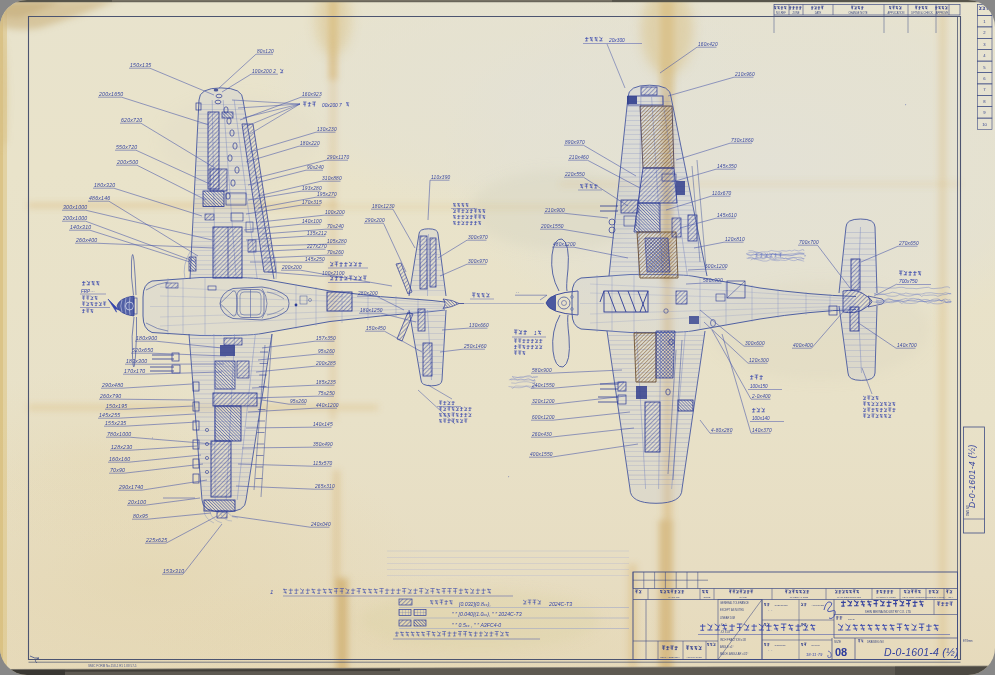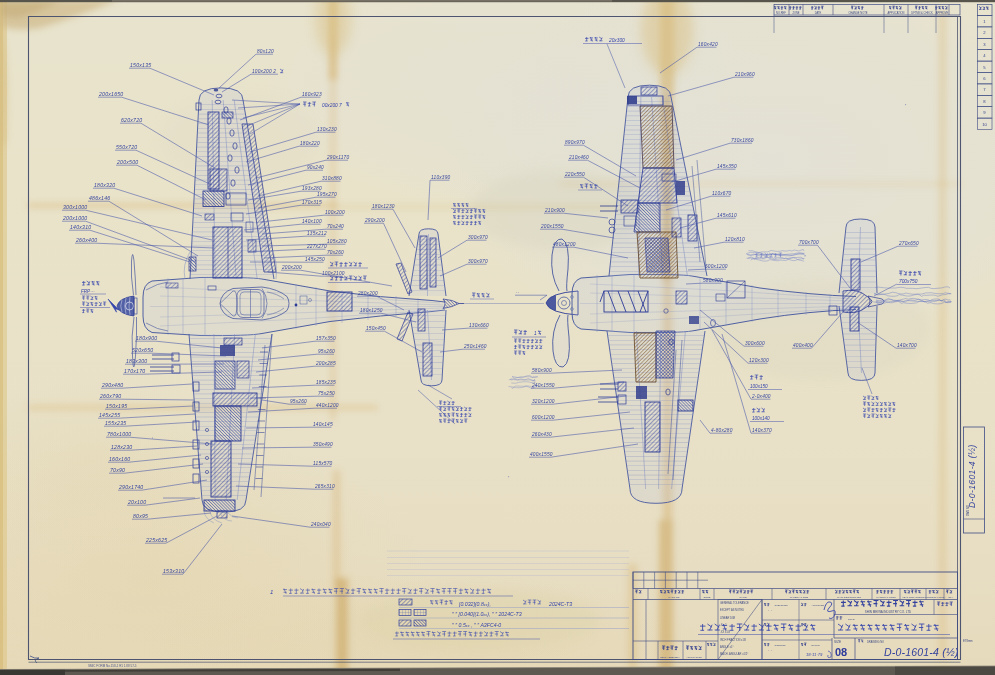--- a/index.html
+++ b/index.html
@@ -1,14 +1,14 @@
 <!DOCTYPE html>
 <html><head><meta charset="utf-8"><style>
 html,body{margin:0;padding:0;background:#888;}
-#page{position:relative;width:995px;height:675px;overflow:hidden;font-family:"Liberation Sans", sans-serif;}
+#page{position:relative;width:995px;height:675px;overflow:hidden;font-family:"Liberation Sans", sans-serif;border-radius:27px;}
 </style></head><body>
 <div id="page">
 <svg width="995" height="675" viewBox="0 0 995 675">
 
 <defs>
 <linearGradient id="pagev" x1="0" y1="0" x2="0" y2="1">
  <stop offset="0" stop-color="#e8e3cd"></stop>
           <stop offset="0.25" stop-color="#e9e3ca"></stop>
  <stop offset="0.62" stop-color="#e8e1c8"></stop>
           <stop offset="0.85" stop-color="#e7ddc2"></stop>

